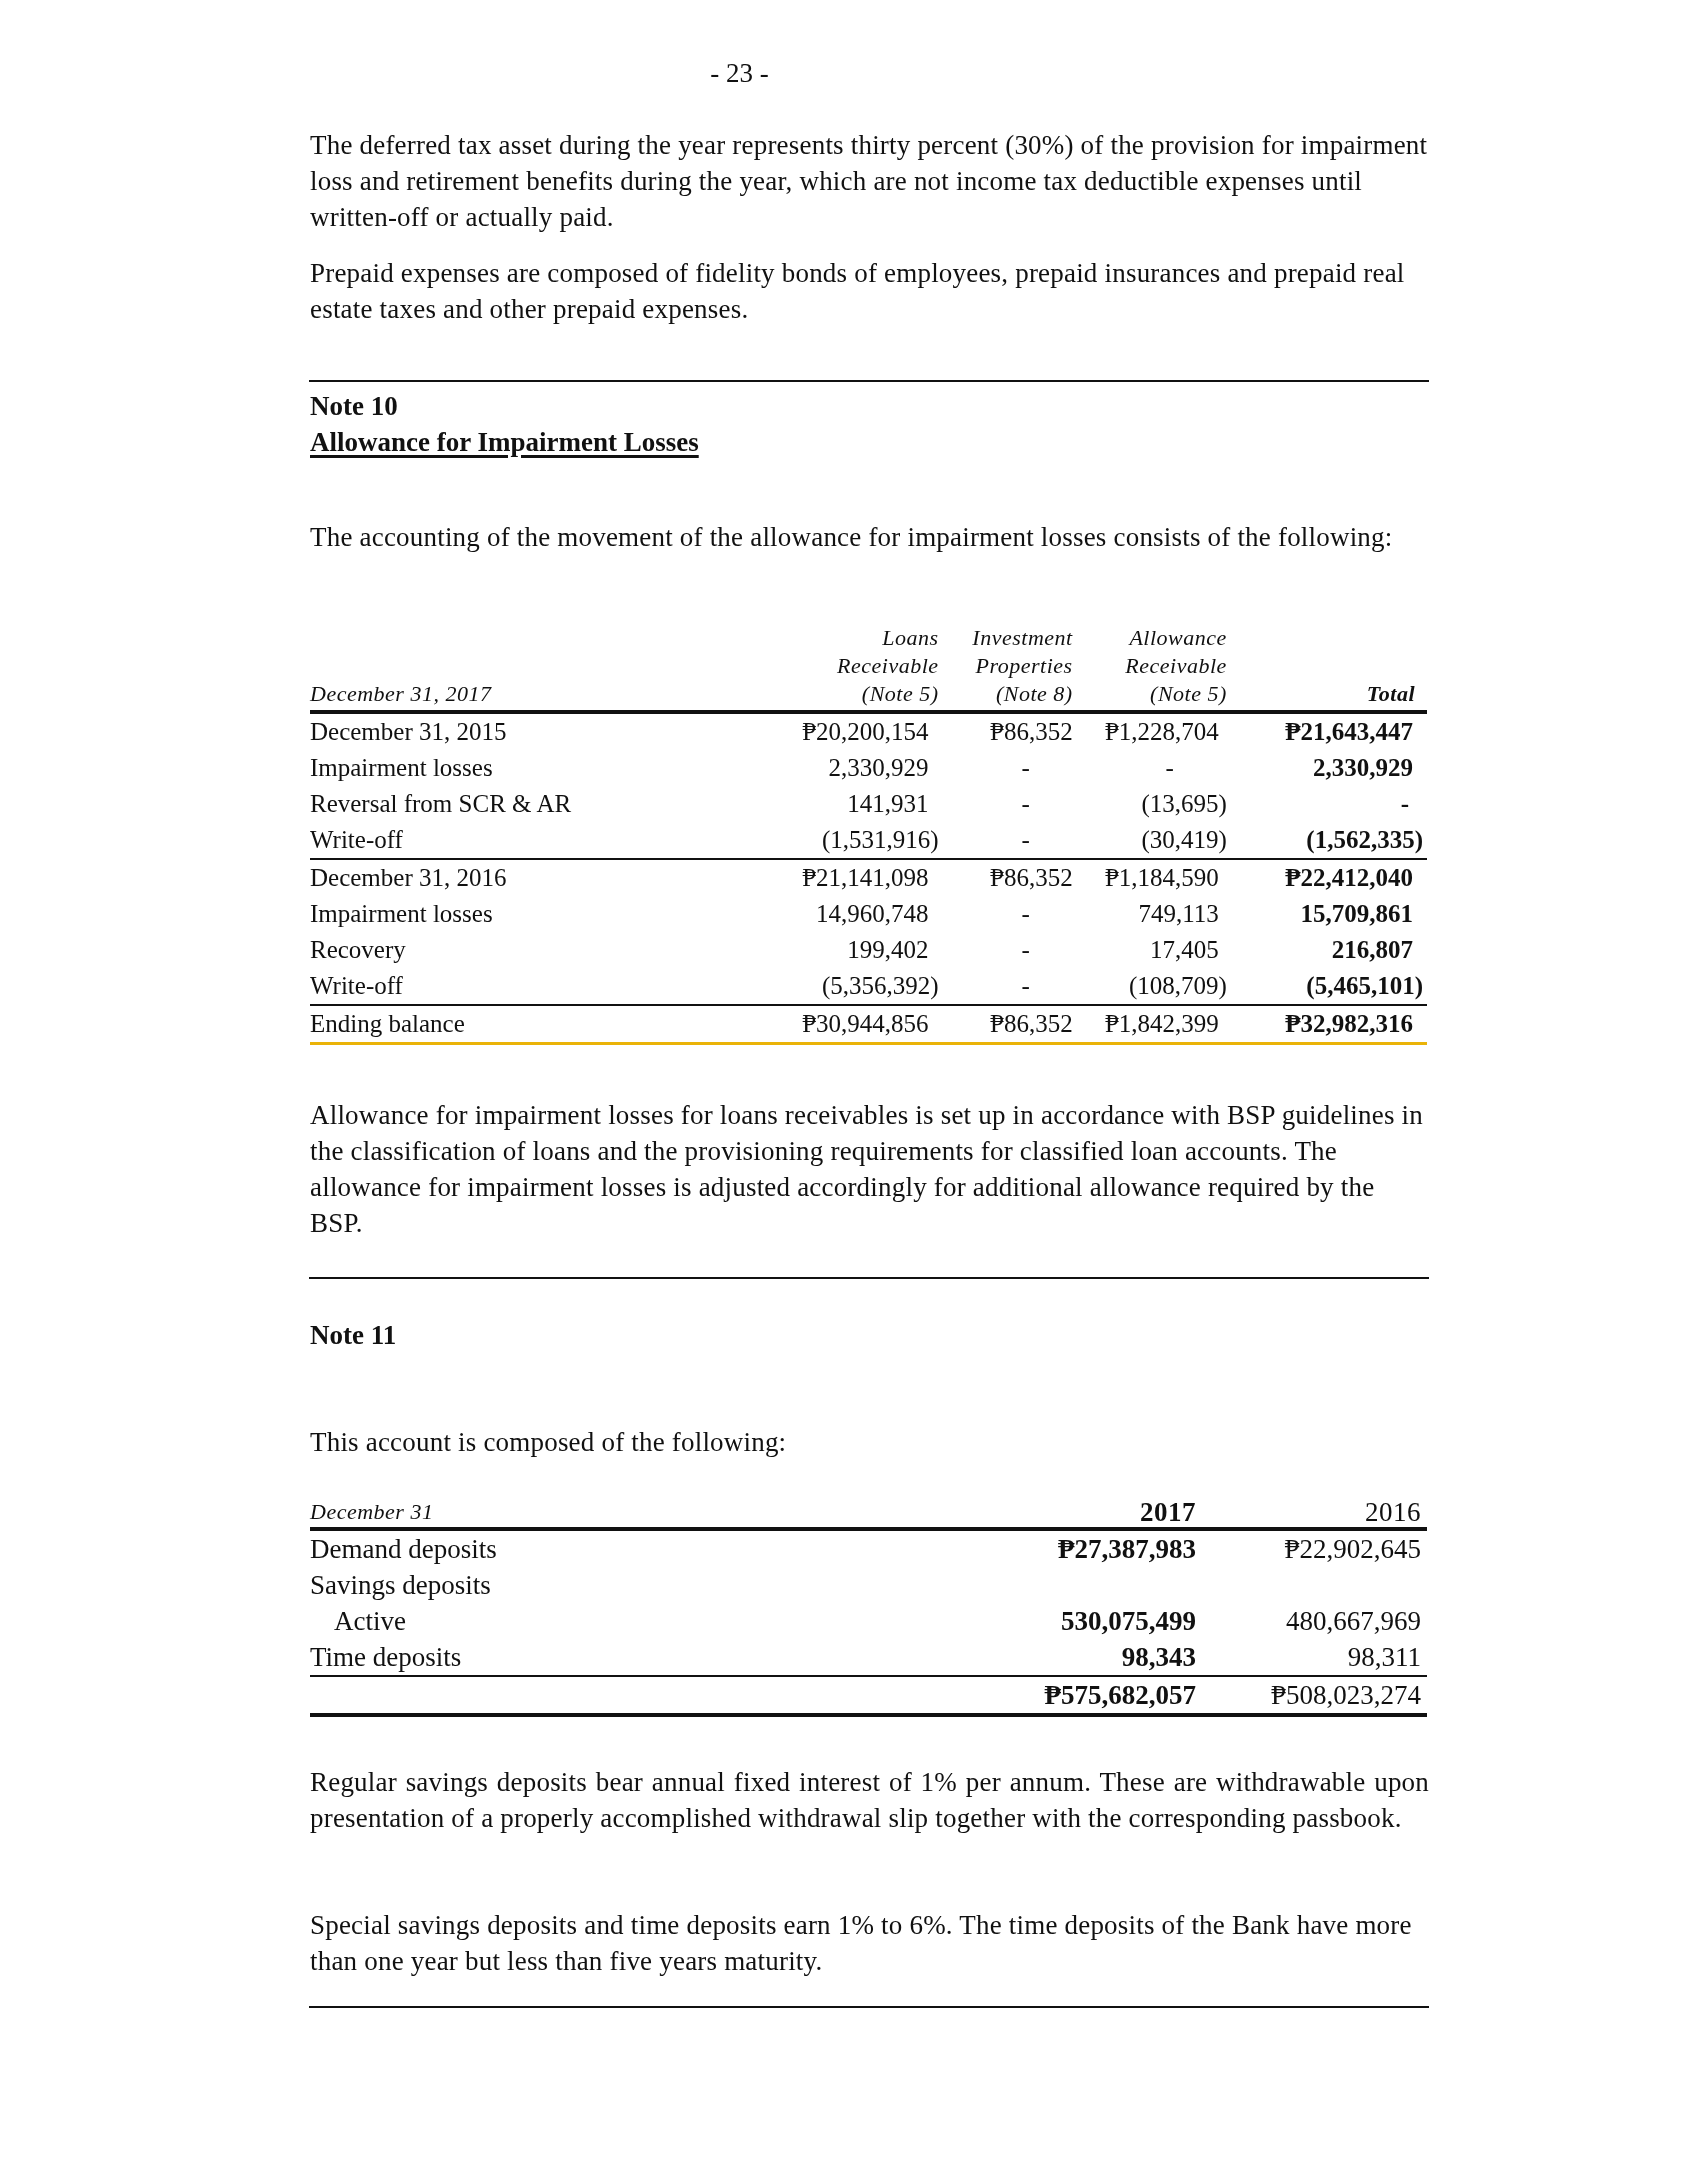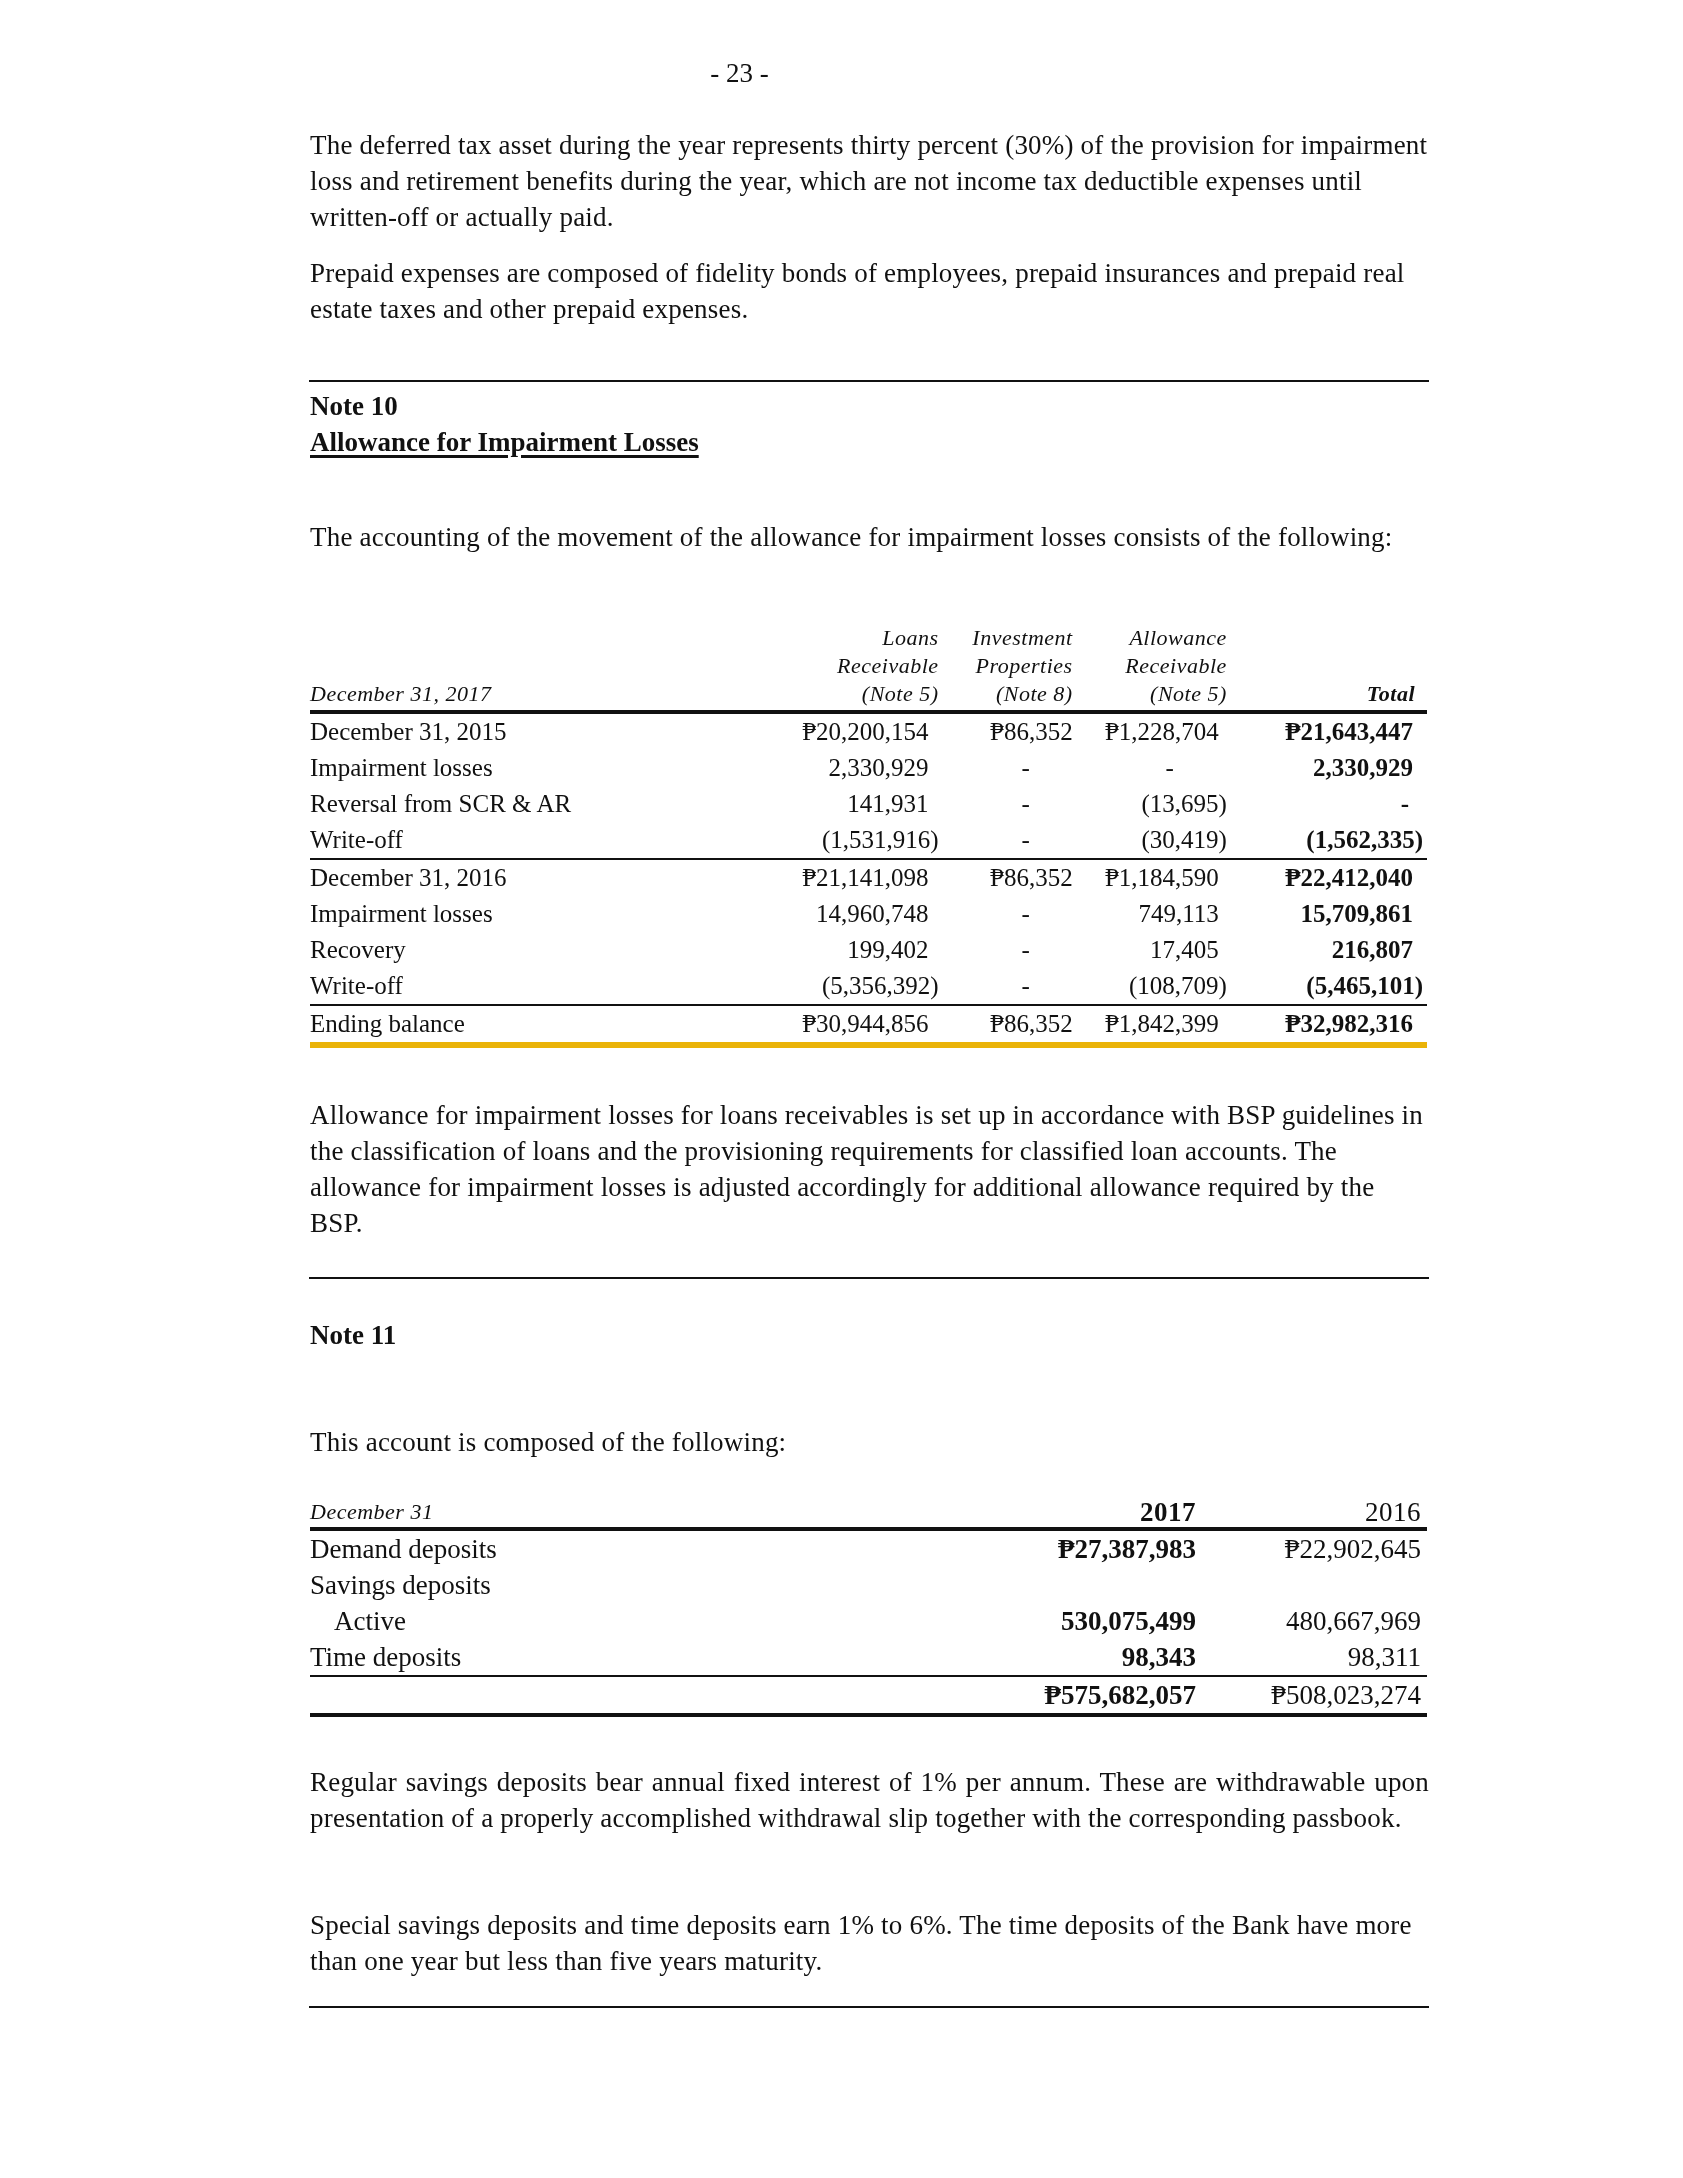--- a/index.html
+++ b/index.html
@@ -24,21 +24,21 @@
     table { border-collapse: collapse; position: absolute; left: 310px; width: 1117px; font-size: 25px; }
     td, th { padding: 0; white-space: nowrap; font-weight: normal; }
     .num { text-align: right; }
     .bold { font-weight: bold; }
     .hdr th { font-style: italic; font-size: 22px; line-height: 28px; vertical-align: bottom; letter-spacing: 0.5px; }
     .hdr th.left { text-align: left; }
     .hdr th.right { text-align: right; }
     .hdr-row-last th { border-bottom: 4px solid #111; padding-bottom: 2px; }
     .t1 tr.data td { height: 36px; line-height: 36px; vertical-align: middle; }
     .t1 tr.rule-above td { border-top: 2px solid #111; }
-    .t1 tr.rule-below td { border-bottom: 6px solid #eab308; }
+    .t1 tr.rule-below td { border-bottom: 3px solid #eab308; }
     .t1 .dash { text-align: center; }
 
     .t2 td { height: 36px; line-height: 36px; font-size: 27px; }
     .t2 .hdr-c th { font-size: 22px; line-height: 30px; border-bottom: 4px solid #111; padding-bottom: 0; }
     .t2 .hdr-c th.year { font-size: 27px; font-style: normal; }
     .t2 tr.rule-above td { border-top: 2px solid #111; }
     .t2 tr.rule-below td { border-bottom: 4px solid #111; }
     .indent { padding-left: 24px; }
   </style>
 </head>

